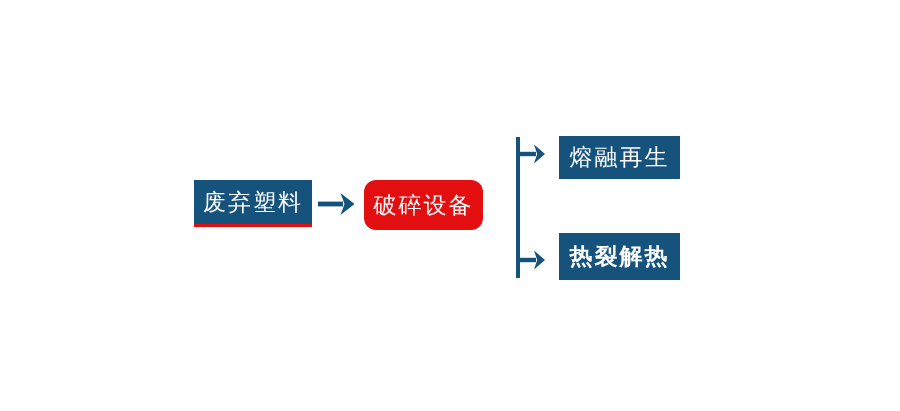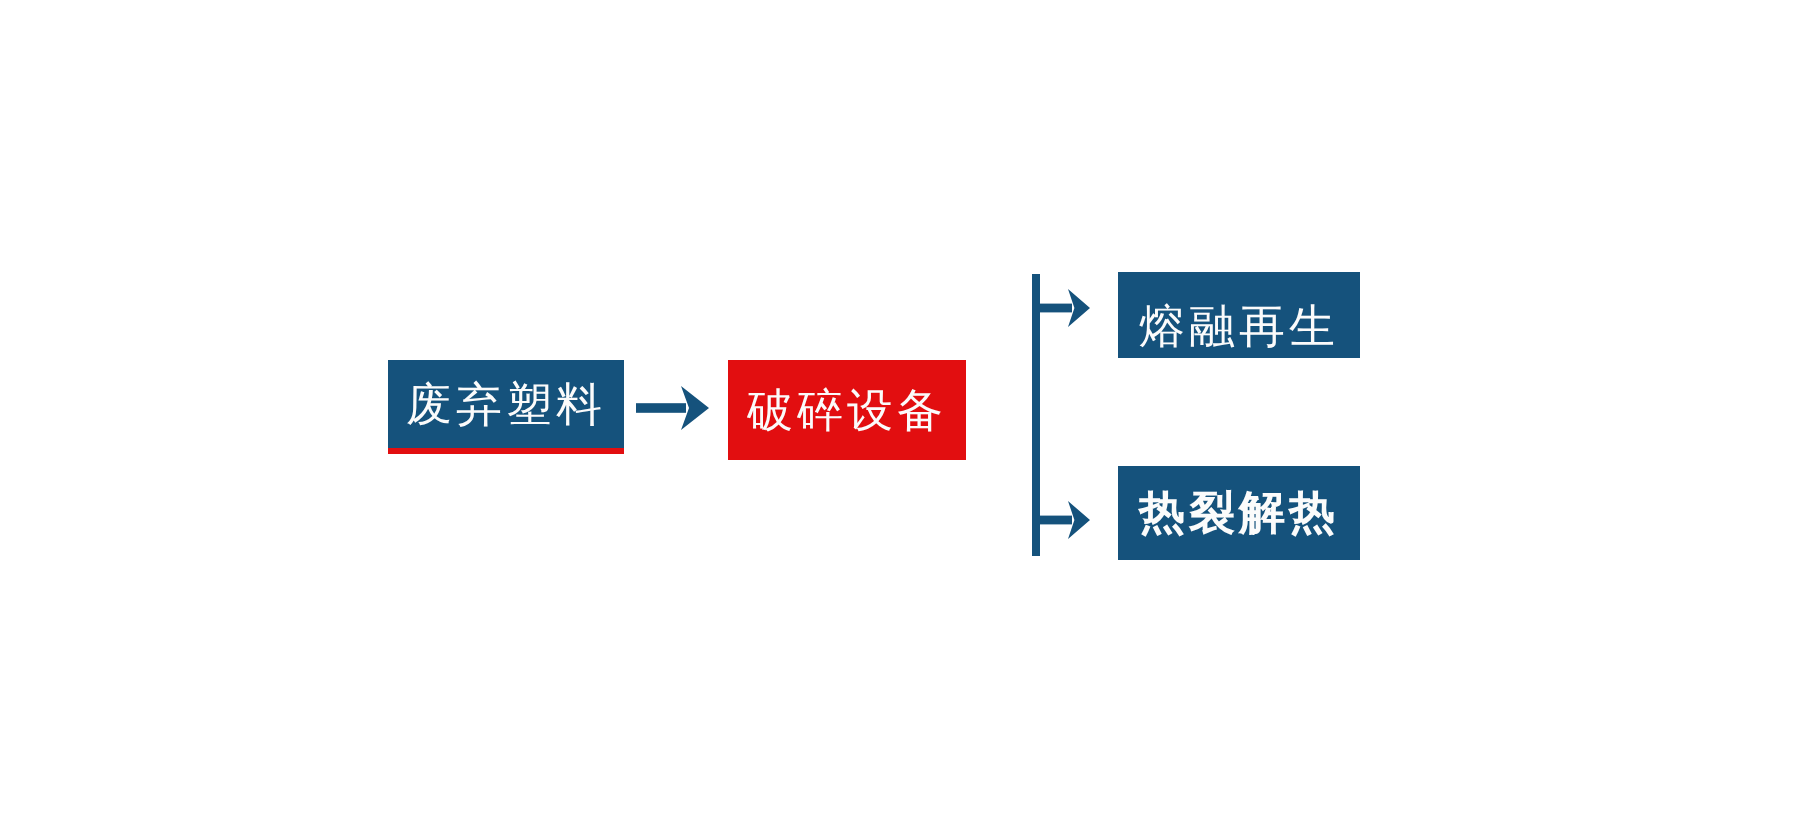--- a/index.html
+++ b/index.html
@@ -39,27 +39,27 @@
     width: 118px;
     height: 47px;
     border-bottom: 3px solid var(--underline_red, #e20e10);
     text-align: right;
   }
   #node-crushing-equipment {
     left: 364px;
     top: 180px;
     width: 119px;
     height: 50px;
+    border-radius: 12px;
   }
   #node-melt-regeneration {
     left: 559px;
     top: 136px;
     width: 121px;
     height: 43px;
-    align-items: flex-end;
   }
   #node-thermal-cracking {
     left: 559px;
     top: 233px;
     width: 121px;
     height: 47px;
     font-weight: bold;
   }
   .connector {
     position: absolute;

